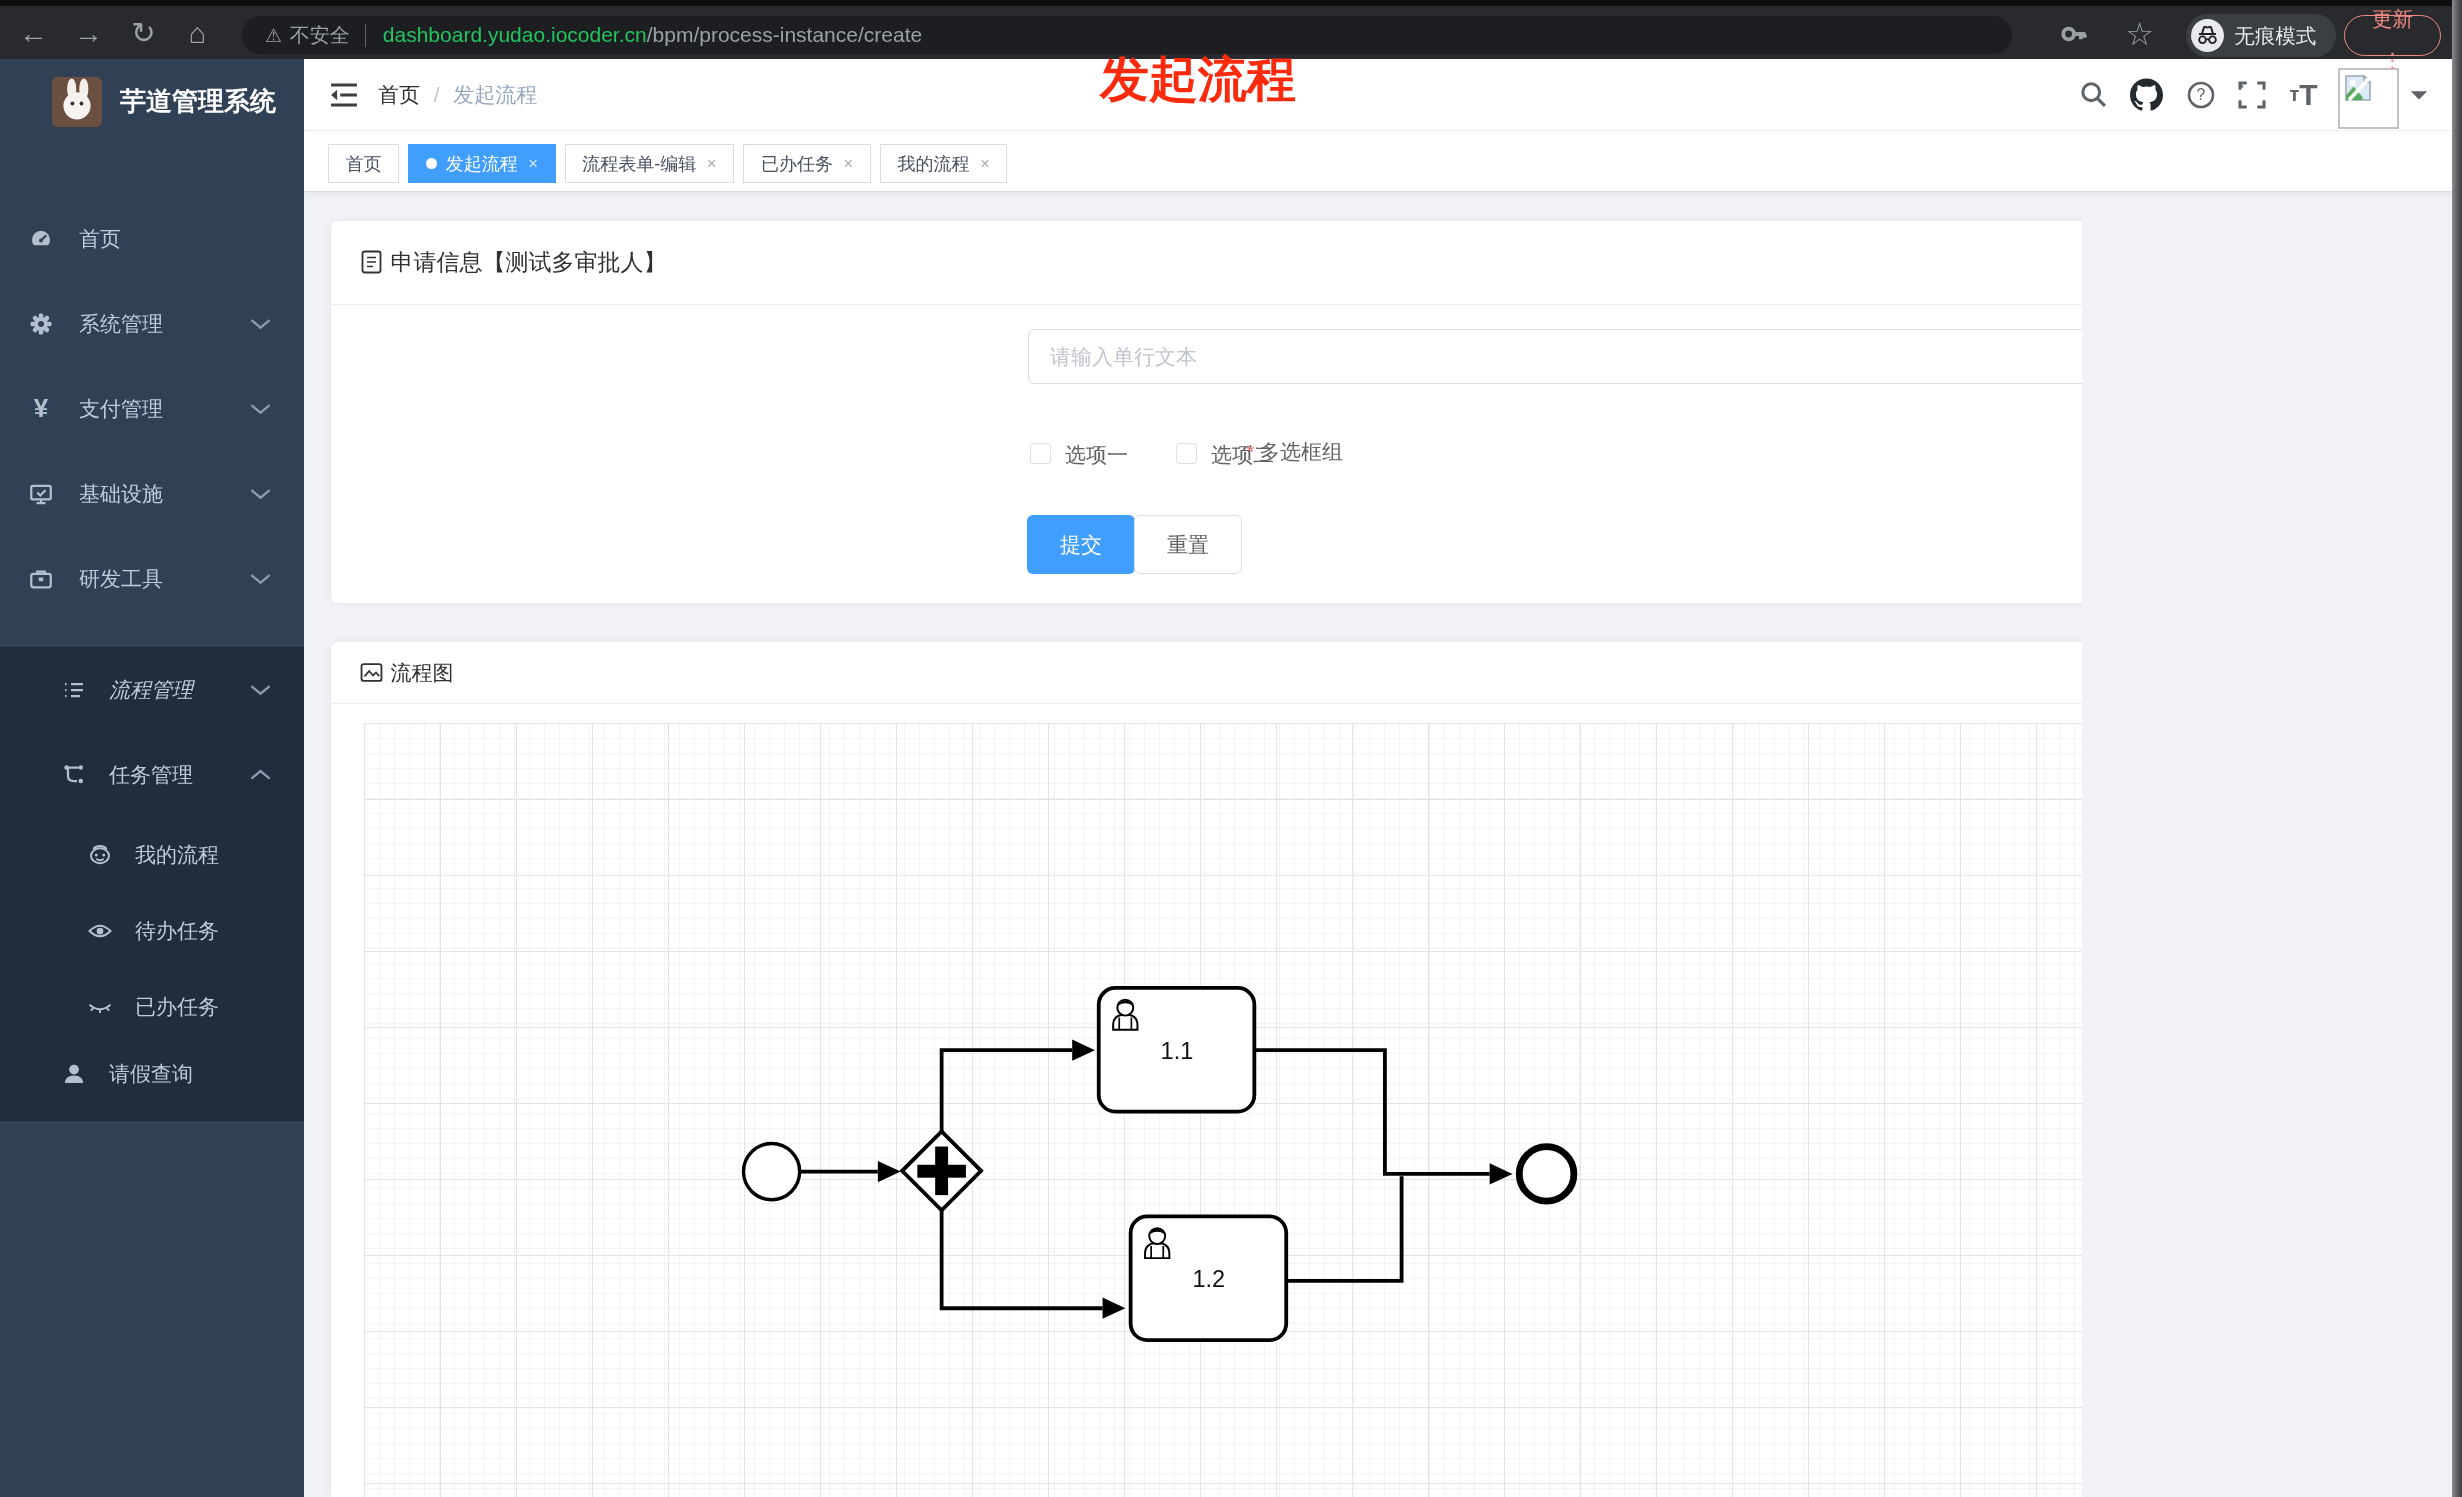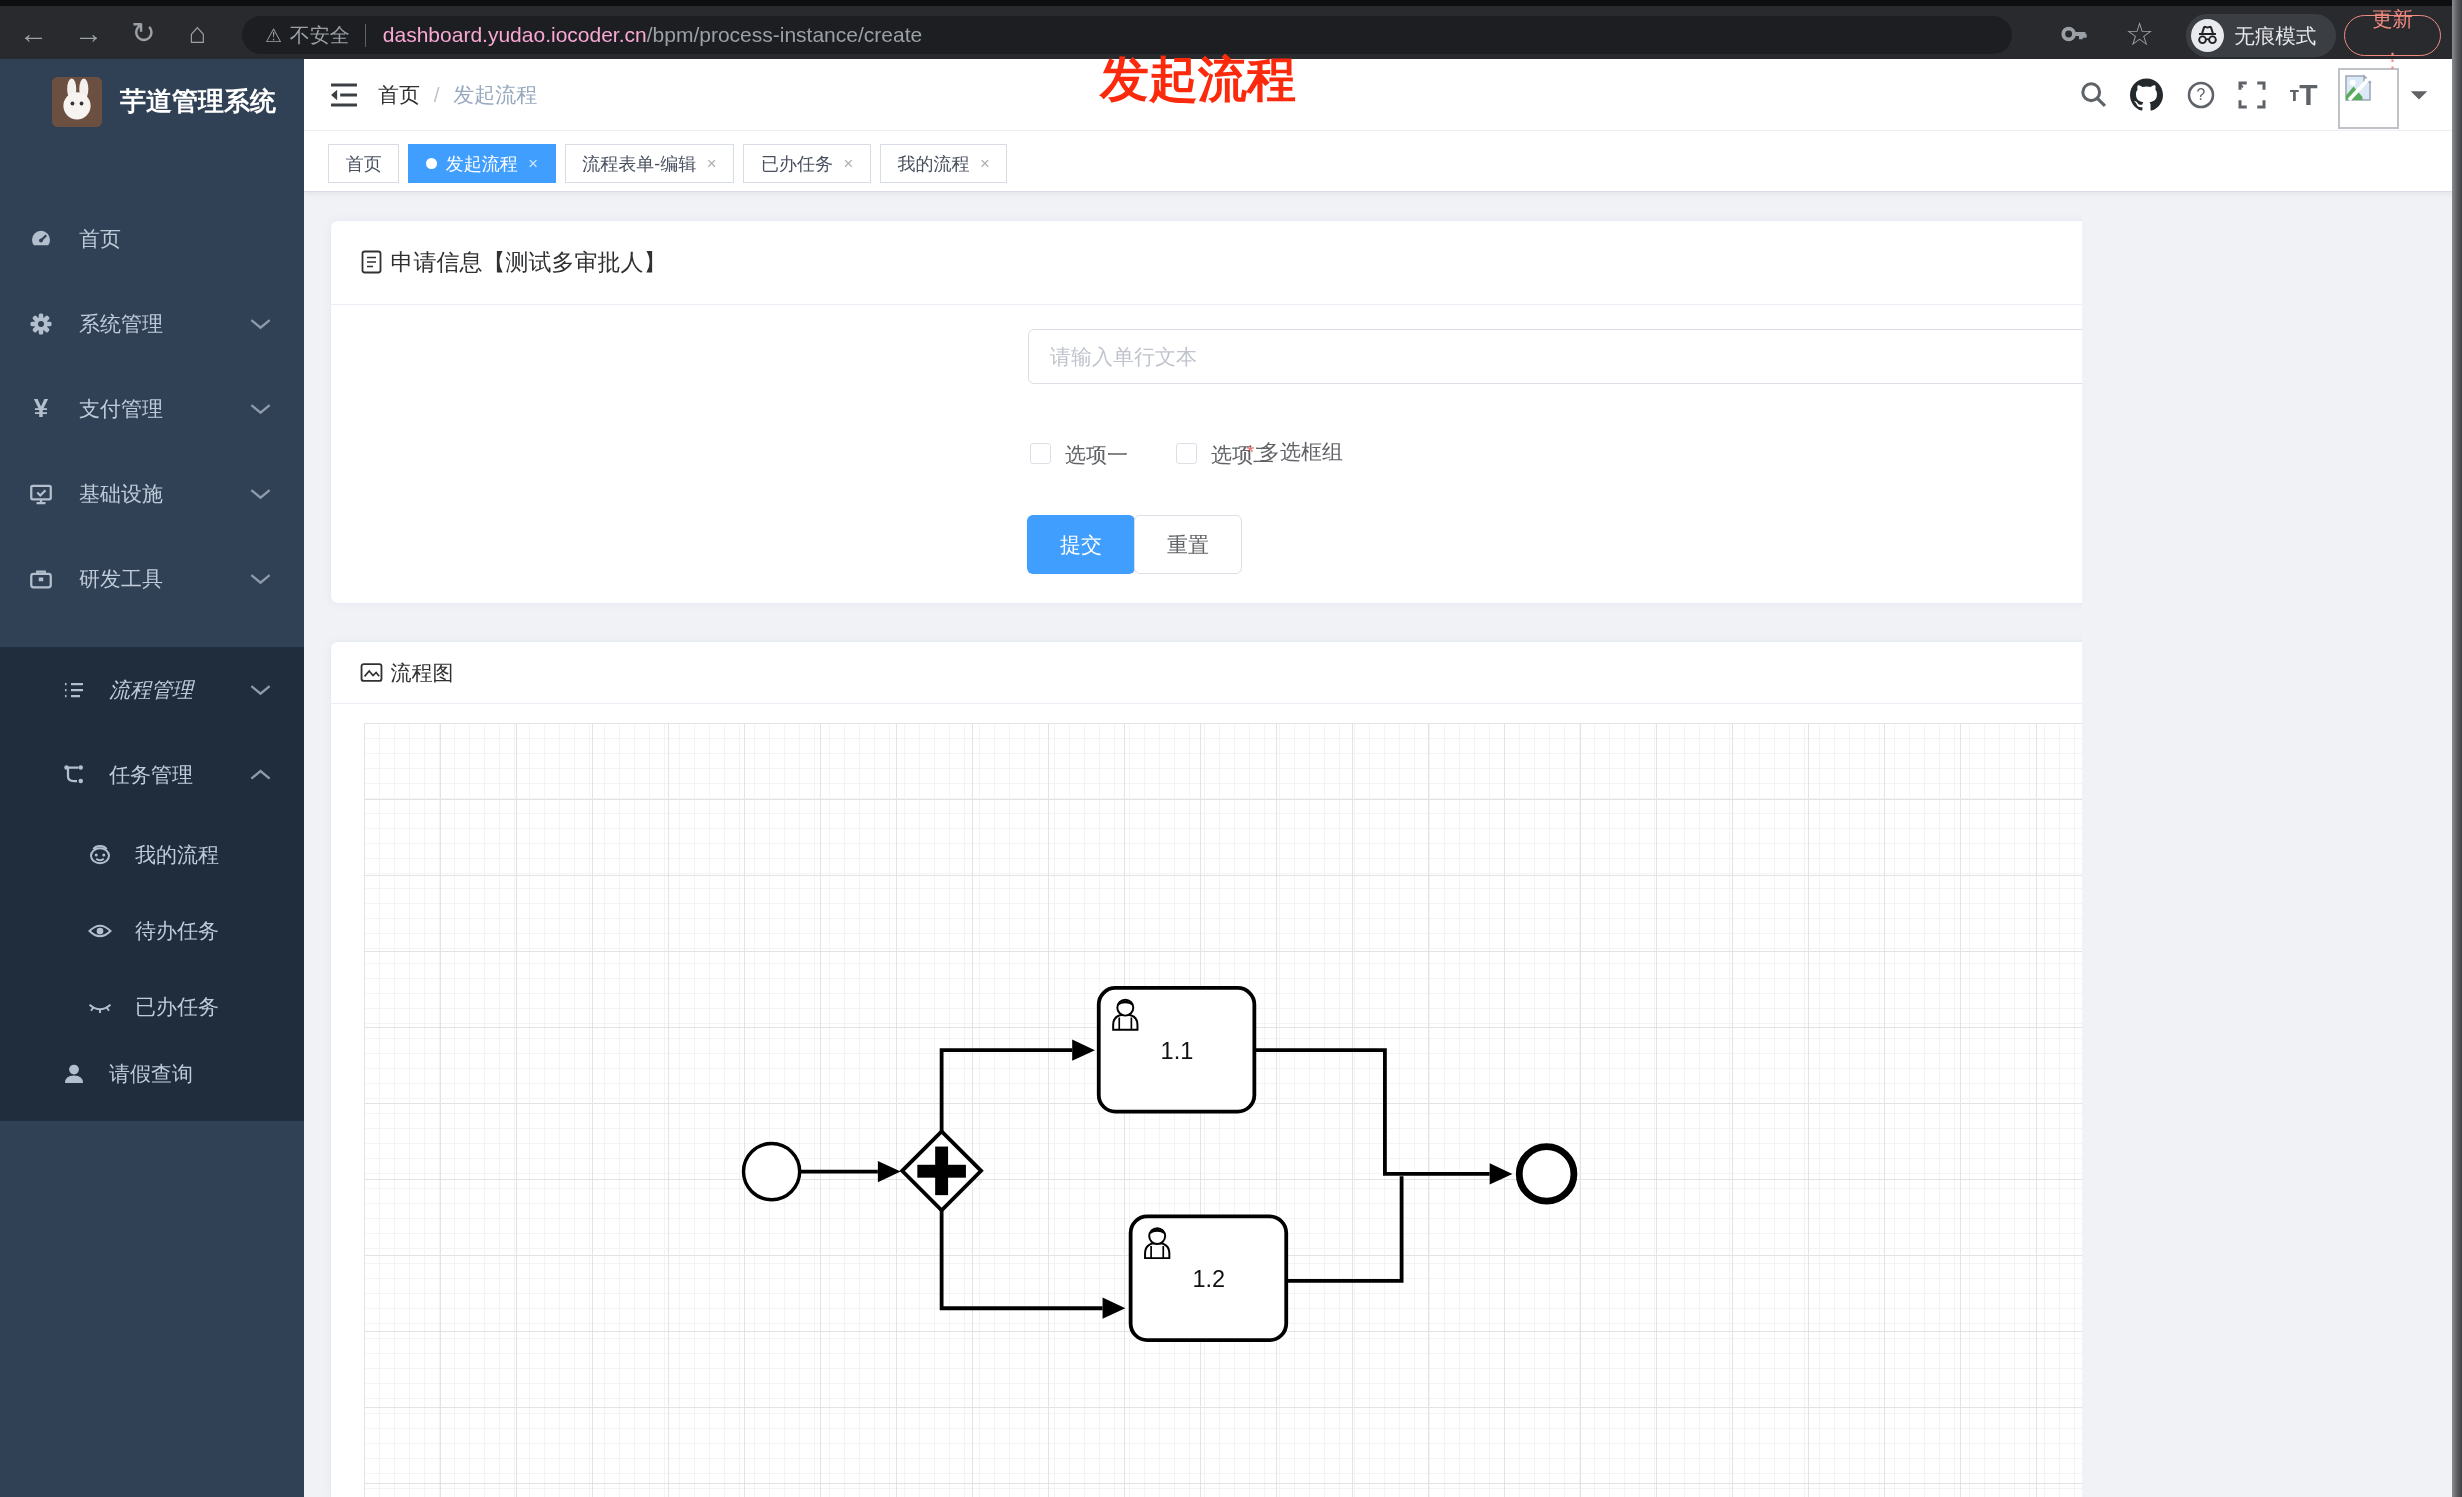--- a/index.html
+++ b/index.html
@@ -8,21 +8,21 @@
   .abs{position:absolute;}
   
   #chrome{left:0;top:0;width:2462px;height:59px;background:#292a2d;border-top:6px solid #0d0e10;box-sizing:border-box;z-index:40;}
   .chrome-btn{width:43px;height:43px;top:6px;display:flex;align-items:center;justify-content:center;
               color:#9aa0a6;font-size:29px;line-height:1;}
   #url-bar{left:242px;top:10px;width:1770px;height:38px;border-radius:19px;background:#1d1e21;
            display:flex;align-items:center;padding:0 23px;box-sizing:border-box;}
   #url-bar .warn{color:#9aa0a6;font-size:19px;margin-right:7.6px;}
   #url-bar .sec{color:#9aa0a6;font-size:20px;margin-right:15px;}
   #url-bar .vsep{width:1.5px;height:23px;background:#5f6368;margin-right:16.7px;}
-  #url-bar .host{color:#f9a8d4;font-size:21px;text-align:center;}
+  #url-bar .host{color:#22c55e;font-size:21px;text-align:center;}
   #url-bar .path{color:#9aa0a6;font-size:21px;}
   #incog-pill{left:2186px;top:8.4px;width:150px;height:43px;border-radius:21px;background:#3b3e42;
               display:flex;align-items:center;padding-left:4.6px;box-sizing:border-box;}
   #incog-pill .circ{width:33px;height:33px;border-radius:50%;background:#e8eaed;display:flex;align-items:center;justify-content:center;}
   #incog-pill .txt{color:#e8eaed;font-size:20.5px;margin-left:10.6px;font-weight:500;}
   #update-pill{left:2344px;top:9px;width:97px;height:41px;border-radius:20.5px;border:1.5px solid #f28b82;
                box-sizing:border-box;display:flex;align-items:center;justify-content:center;gap:21px;flex-direction:column;}
   #update-pill .u-txt{color:#f28b82;font-size:20.5px;}
   #update-pill .dots{color:#f28b82;font-size:20px;letter-spacing:0;line-height:0.62;text-align:center;}
   

